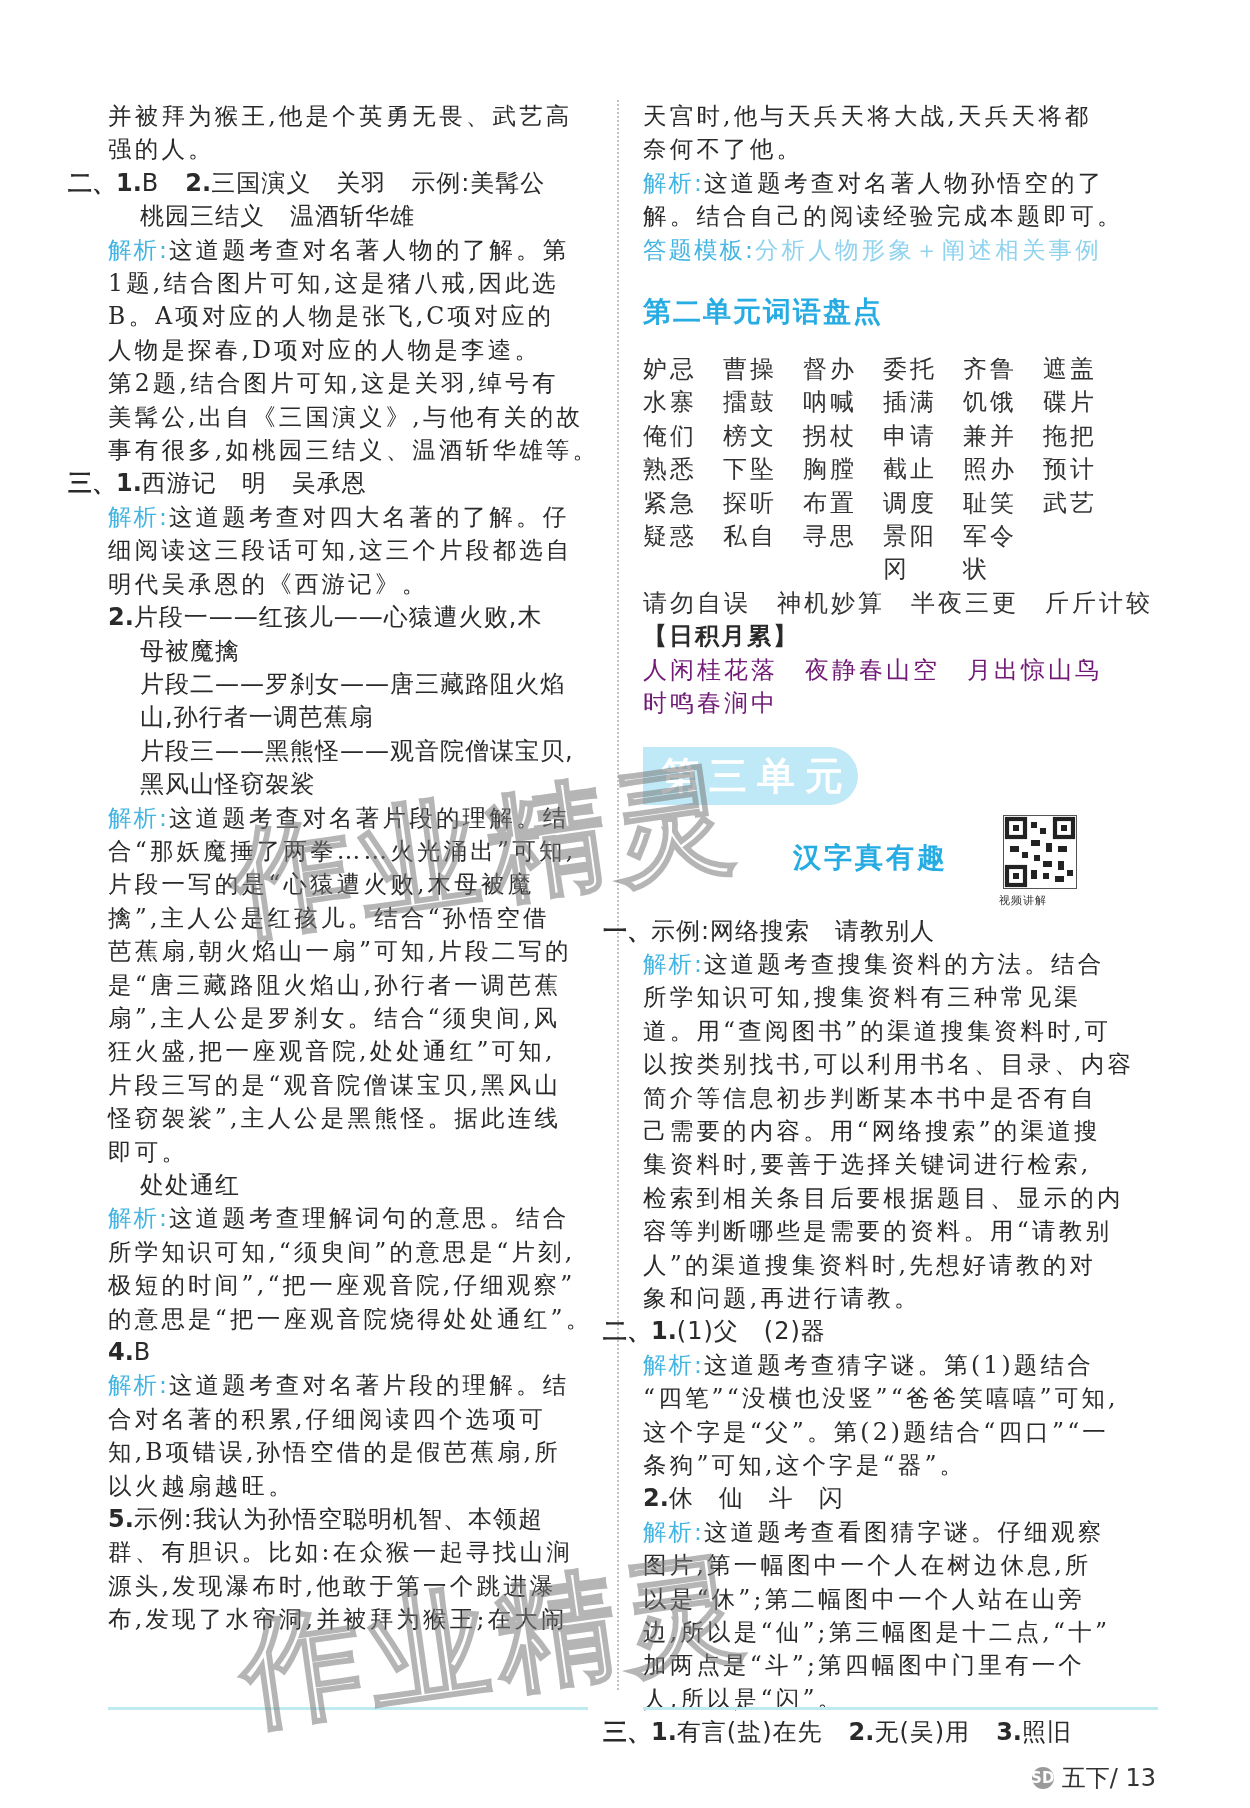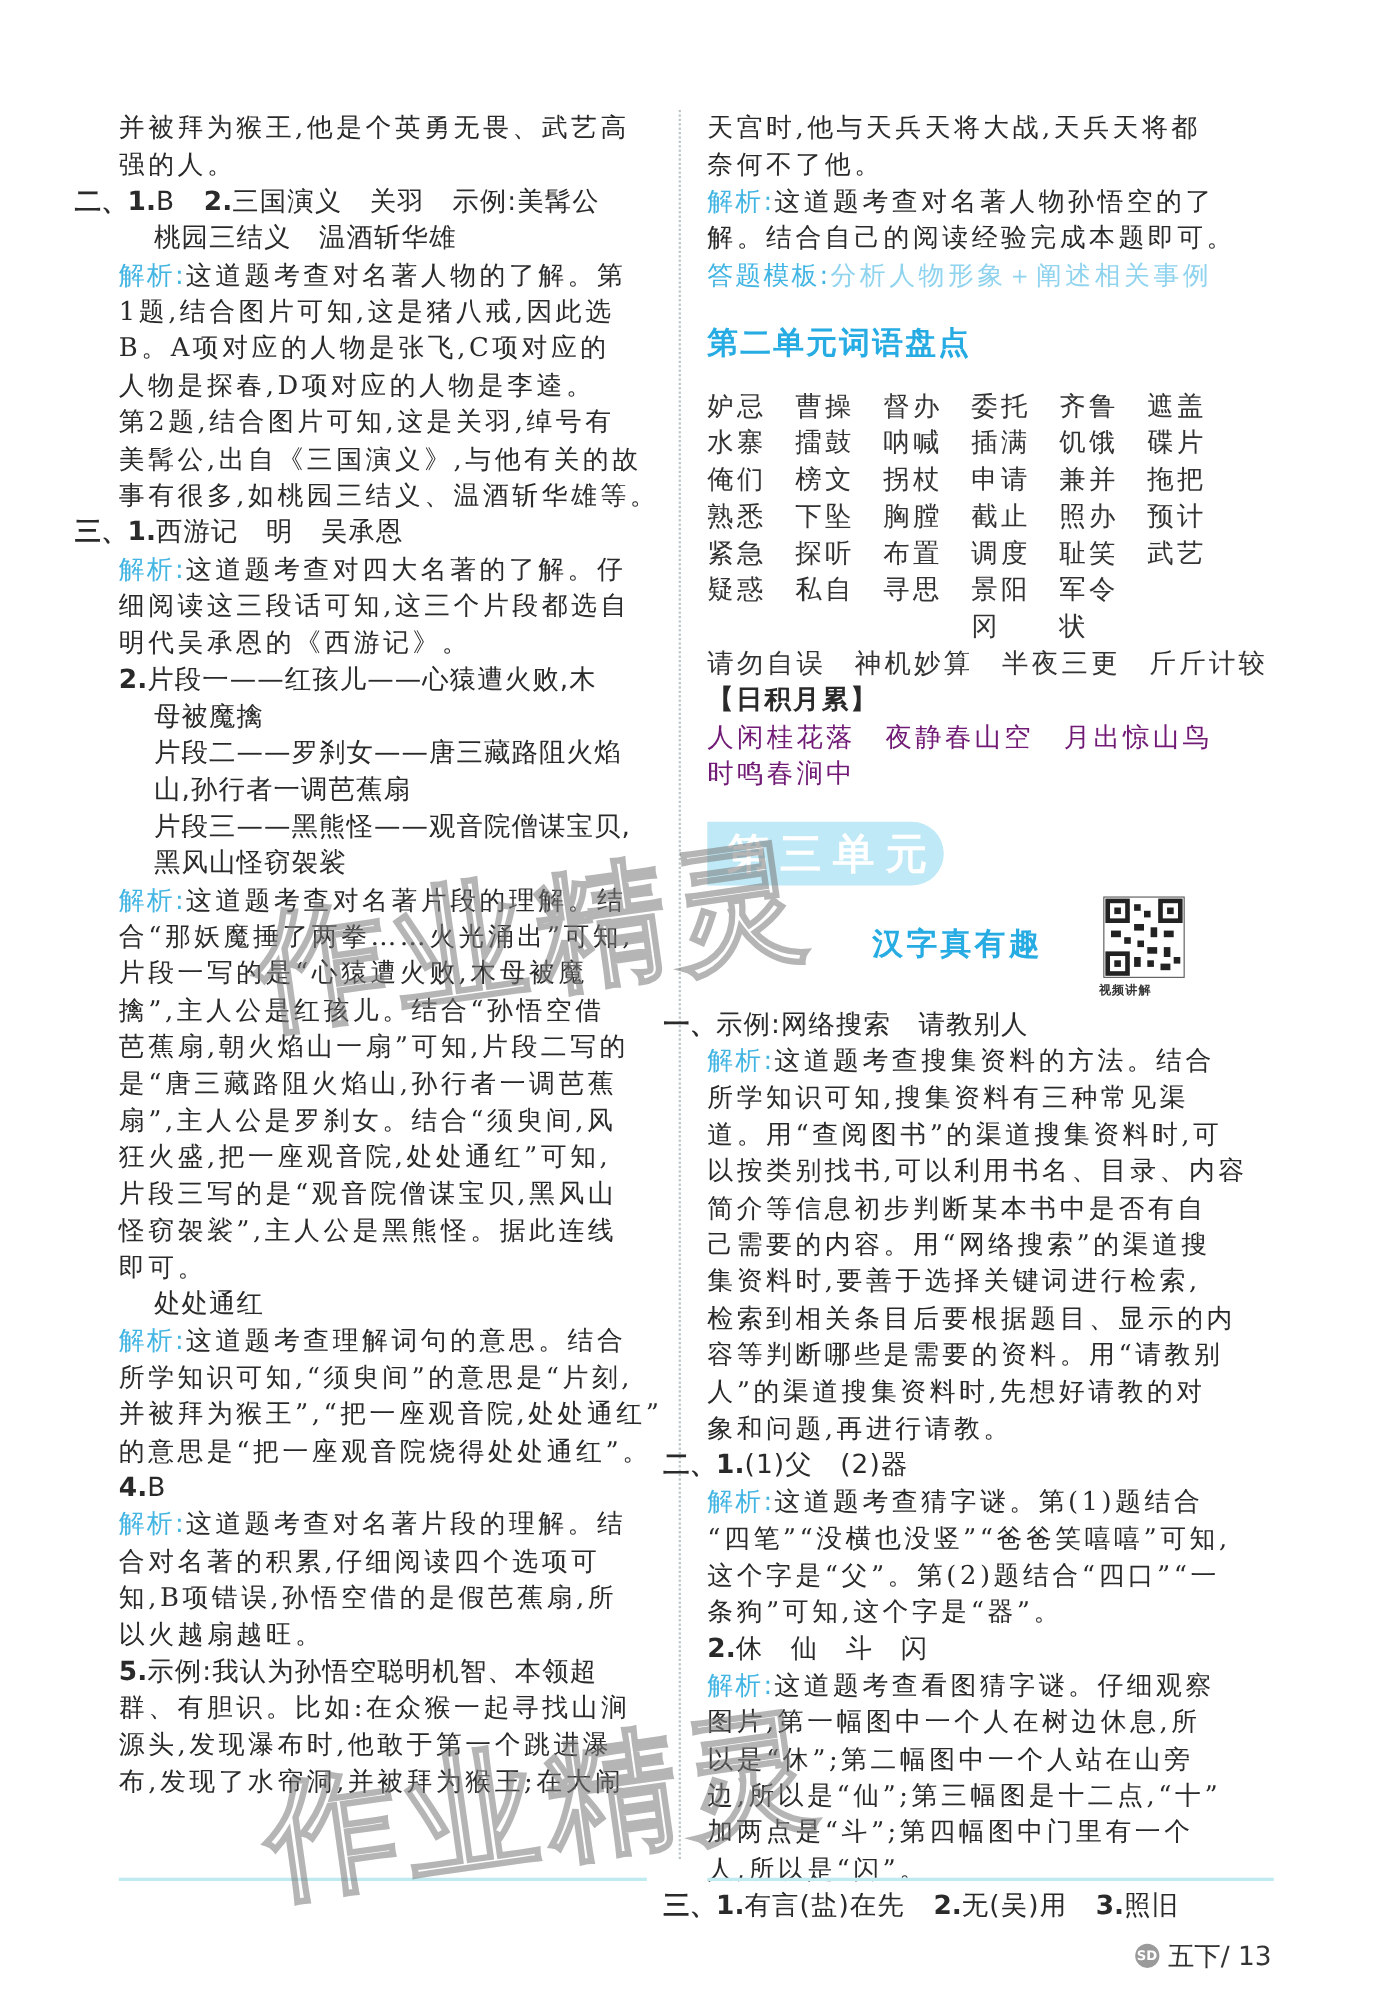--- a/index.html
+++ b/index.html
@@ -23,24 +23,24 @@
   .idioms { display:flex; gap:26px; font-family:"DejaVu Sans","Liberation Sans",sans-serif; font-size:24px; line-height:33.4px; letter-spacing:3px; color:#333; }
   .accum-title { font-family:"DejaVu Sans","Liberation Sans",sans-serif; font-weight:bold; font-size:24px; line-height:33.4px; letter-spacing:2px; }
   .accum { font-family:"DejaVu Sans","Liberation Sans",sans-serif; font-size:24px; line-height:33.4px; letter-spacing:3px; color:#701a75; }
   .banner { margin-top:26px; width:215px; height:58px; background:#bfe9f6; border-radius:0 30px 30px 0;
             color:#ffffff; font-family:"DejaVu Sans","Liberation Sans",sans-serif; font-weight:bold; font-size:38px;
             letter-spacing:10px; line-height:58px; padding-left:18px; box-sizing:border-box; }
   .subhead-row { position:relative; height:110px; }
   .subhead { position:absolute; left:150px; top:34px; color:#26ace3; font-family:"DejaVu Sans","Liberation Sans",sans-serif;
              font-weight:bold; font-size:28px; letter-spacing:3px; }
   .qr { position:absolute; left:360px; top:10px; width:72px; height:72px; border:1px solid #555; background:#fff; }
-  .qr-caption { position:absolute; left:356px; top:88px; font-family:"DejaVu Sans","Liberation Sans",sans-serif; font-size:11px; color:#333; letter-spacing:1px;font-weight:bold; }
+  .qr-caption { position:absolute; left:356px; top:88px; font-family:"DejaVu Sans","Liberation Sans",sans-serif; font-size:11px; color:#333; letter-spacing:1px; }
   .bottom-rule { position:absolute; top:1707px; height:3px; background:#bfeaf0; }
   .footer { position:absolute; right:94px; top:1762px; font-family:"DejaVu Sans","Liberation Sans",sans-serif; font-size:24px; color:#333; display:flex; align-items:center; gap:8px; }
-  .sd-logo { width:22px; height:22px; border-radius:50%; background:#9a9a9a; color:#fff; font-size:12px; font-weight:bold;
+  .sd-logo { width:22px; height:22px; border-radius:50%; background:#9a9a9a; color:#fff; font-size:15px; font-weight:bold;
              display:flex; align-items:center; justify-content:center; }
   .watermark { position:absolute; font-family:"DejaVu Sans","Liberation Sans",sans-serif; font-weight:bold; font-size:120px;
                color:transparent; -webkit-text-stroke:2px rgba(120,120,120,0.55); transform:rotate(-8deg); letter-spacing:8px; pointer-events:none; }
 </style>
 </head>
 <body>
 
 <div class="divider"></div>
 
 <div class="col col-left" id="left-col">
@@ -72,21 +72,21 @@
     <div class="line">芭蕉扇,朝火焰山一扇”可知,片段二写的</div>
     <div class="line">是“唐三藏路阻火焰山,孙行者一调芭蕉</div>
     <div class="line">扇”,主人公是罗刹女。结合“须臾间,风</div>
     <div class="line">狂火盛,把一座观音院,处处通红”可知,</div>
     <div class="line">片段三写的是“观音院僧谋宝贝,黑风山</div>
     <div class="line">怪窃袈裟”,主人公是黑熊怪。据此连线</div>
     <div class="line">即可。</div>
     <div class="line ind ans">处处通红</div>
     <div class="line"><span class="label">解析:</span><span>这道题考查理解词句的意思。结合</span></div>
     <div class="line">所学知识可知,“须臾间”的意思是“片刻,</div>
-    <div class="line">并被拜为猴王”,“把一座观音院,处处通红”</div>
+    <div class="line">极短的时间”,“把一座观音院,仔细观察”</div>
     <div class="line">的意思是“把一座观音院烧得处处通红”。</div>
     <div class="line ans"><span class="num">4.</span><span style="margin-right: 26px;">B</span></div>
     <div class="line"><span class="label">解析:</span><span>这道题考查对名著片段的理解。结</span></div>
     <div class="line">合对名著的积累,仔细阅读四个选项可</div>
     <div class="line">知,B项错误,孙悟空借的是假芭蕉扇,所</div>
     <div class="line">以火越扇越旺。</div>
     <div class="line ans"><span class="num">5.</span><span style="margin-right: 40px;">示例:我认为孙悟空聪明机智、本领超</span></div>
     <div class="line">群、有胆识。比如:在众猴一起寻找山涧</div>
     <div class="line">源头,发现瀑布时,他敢于第一个跳进瀑</div>
     <div class="line">布,发现了水帘洞,并被拜为猴王;在大闹</div>

